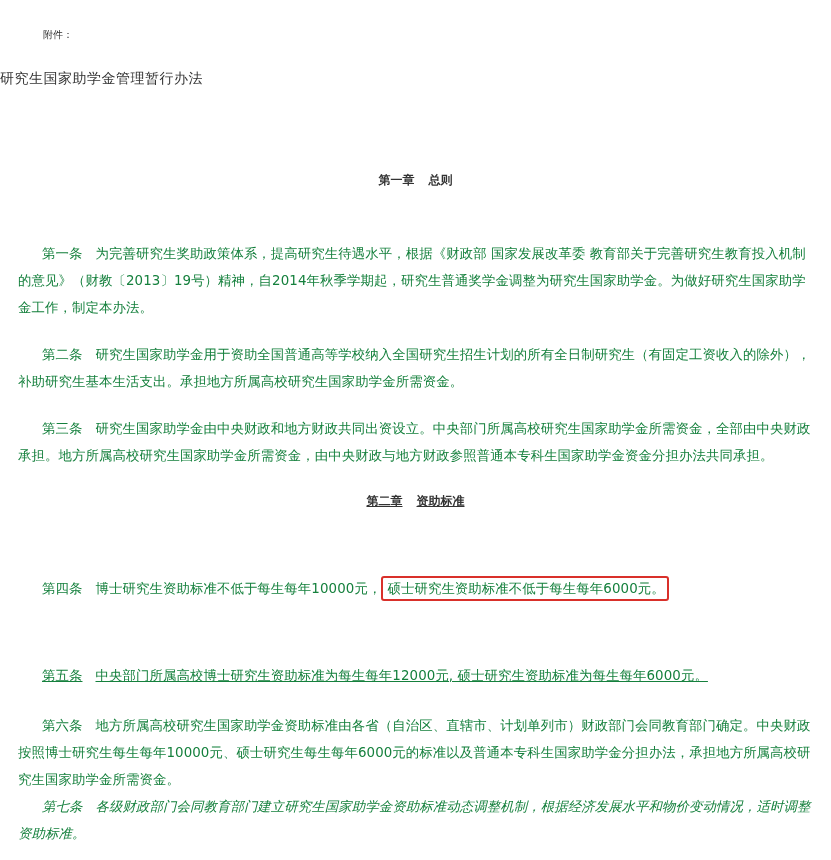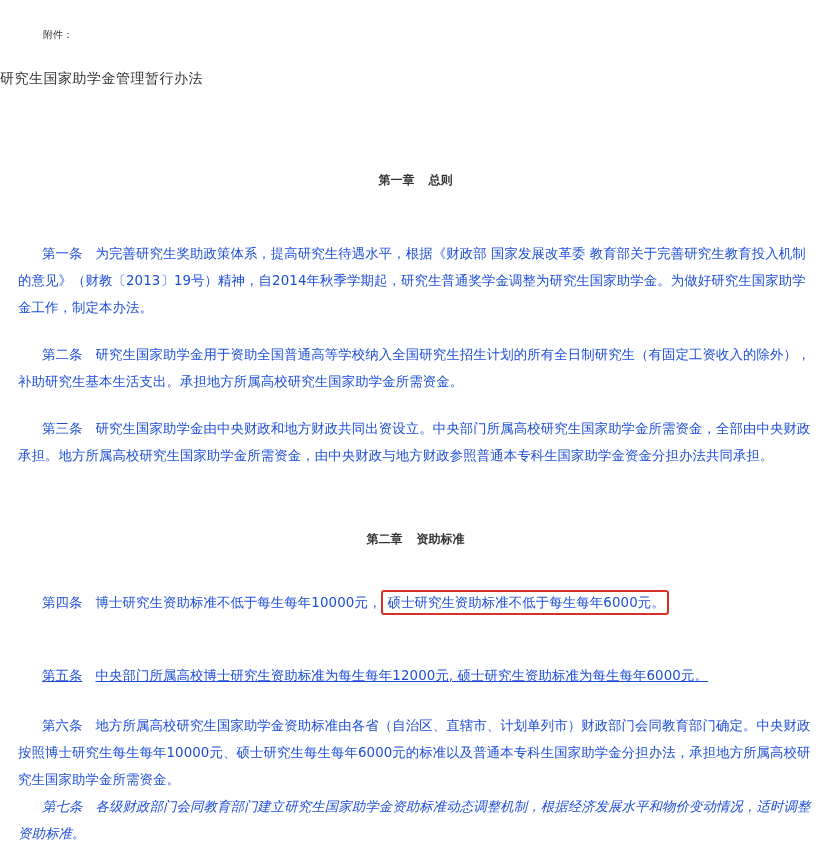--- a/index.html
+++ b/index.html
@@ -44,21 +44,21 @@
     font-weight: bold;
   }
   .chapter .gap { display: inline-block; width: 14px; }
   .para {
     position: absolute;
     left: 18px;
     width: 795px;
     font-size: 13.4px;
     line-height: 27px;
     text-indent: 24px;
-    color: #1d4ed8;
+    color: #15803d;
     letter-spacing: 0.1px;
   }
   .para .label { margin-right: 13px; }
   .highlight {
     border: 2px solid #d9302a;
     border-radius: 3px;
     padding: 3px 2px 3px 4px;
     margin-left: 0px;
   }
 </style>
@@ -80,25 +80,25 @@
   </div>
 
   <div class="para" style="top:341px;">
     <span class="label">第二条</span><span>研究生国家助学金用于资助全国普通高等学校纳入全国研究生招生计划的所有全日制研究生（有固定工资收入的除外），补助研究生基本生活支出。承担地方所属高校研究生国家助学金所需资金。</span>
   </div>
 
   <div class="para" style="top:415px;">
     <span class="label">第三条</span><span>研究生国家助学金由中央财政和地方财政共同出资设立。中央部门所属高校研究生国家助学金所需资金，全部由中央财政承担。地方所属高校研究生国家助学金所需资金，由中央财政与地方财政参照普通本专科生国家助学金资金分担办法共同承担。</span>
   </div>
 
-  <div class="chapter" style="top:531px;">
+  <div class="chapter" style="top:493px;text-decoration:underline;">
     <span>第二章</span><span class="gap"></span><span>资助标准</span>
   </div>
 
-  <div class="para" style="top:589px;">
+  <div class="para" style="top:575px;">
     <span class="label">第四条</span><span>博士研究生资助标准不低于每生每年10000元，</span><span class="highlight">硕士研究生资助标准不低于每生每年6000元。</span>
   </div>
 
   <div class="para" style="top:662px;text-decoration:underline;">
     <span class="label">第五条</span><span>中央部门所属高校博士研究生资助标准为每生每年12000元, 硕士研究生资助标准为每生每年6000元。</span>
   </div>
 
   <div class="para" style="top:712px;">
     <span class="label">第六条</span><span>地方所属高校研究生国家助学金资助标准由各省（自治区、直辖市、计划单列市）财政部门会同教育部门确定。中央财政按照博士研究生每生每年10000元、硕士研究生每生每年6000元的标准以及普通本专科生国家助学金分担办法，承担地方所属高校研究生国家助学金所需资金。</span>
   </div>

